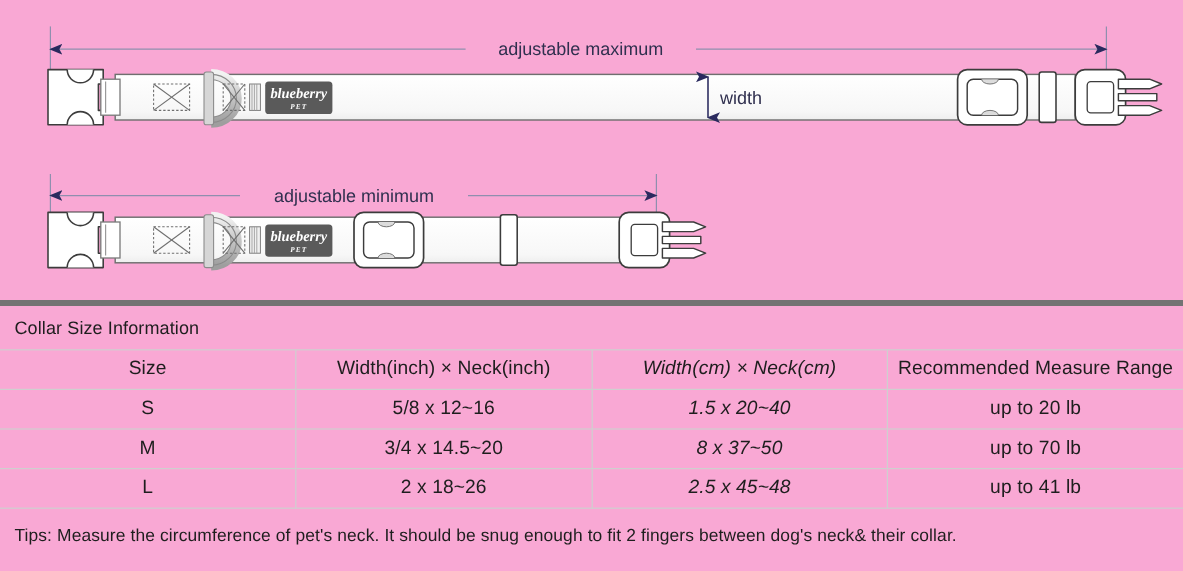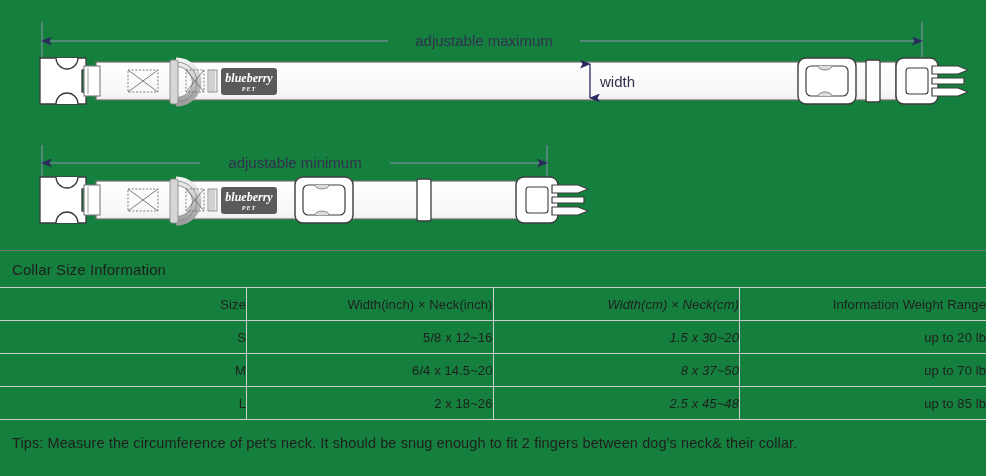--- a/index.html
+++ b/index.html
@@ -8,21 +8,21 @@
     background: #ffffff;
   }
   body {
     font-family: "Liberation Sans", sans-serif;
     -webkit-font-smoothing: antialiased;
   }
   #page {
     position: relative;
     width: 986px;
     height: 476px;
-    background: #15803d;
+    background: #f9a8d4;
     overflow: hidden;
   }
 
   
   #diagrams {
     position: absolute;
     left: 0; top: 0;
     width: 986px;
     height: 250px;
   }
@@ -46,37 +46,37 @@
   }
 
   
   #size-table-wrap {
     position: absolute;
     left: 0;
     top: 250px;
     width: 986px;
     height: 226px;
     box-sizing: border-box;
-    border-top: 1px solid #737373;
+    border-top: 5px solid #737373;
   }
   table.size-table {
     width: 986px;
     border-collapse: collapse;
     table-layout: fixed;
     font-size: 14.5px;
     color: #1e1e1e;
   }
   table.size-table td {
     border: 1px solid #cfcfcf;
     padding: 0;
     height: 32px;
     vertical-align: middle;
-    text-align: right;
+    text-align: center;
     font-family: "Liberation Sans", sans-serif;
-    font-size: 13px;
+    font-size: 16px;
     letter-spacing: 0.1px;
   }
   table.size-table tr.title-row td {
     border-left: none;
     border-right: none;
     border-top: none;
     text-align: left;
     padding-left: 12px;
     height: 36px;
     font-size: 15px;
@@ -278,40 +278,40 @@
     <table class="size-table">
       <tbody>
         <tr class="title-row">
           <td colspan="4">Collar Size Information</td>
         </tr>
 
         <tr class="header-row">
           <td class="col-size">Size</td>
           <td class="col-inch">Width(inch)  ×  Neck(inch)</td>
           <td class="col-cm">Width(cm)  ×  Neck(cm)</td>
-          <td class="col-weight">Information Weight Range</td>
+          <td class="col-weight">Recommended Measure Range</td>
         </tr>
 
         <tr>
           <td class="col-size">S</td>
           <td class="col-inch">5/8 x 12~16</td>
-          <td class="col-cm">1.5 x 30~20</td>
+          <td class="col-cm">1.5 x 20~40</td>
           <td class="col-weight">up to 20 lb</td>
         </tr>
         <tr>
           <td class="col-size">M</td>
-          <td class="col-inch">6/4 x 14.5~20</td>
+          <td class="col-inch">3/4 x 14.5~20</td>
           <td class="col-cm">8 x 37~50</td>
           <td class="col-weight">up to 70 lb</td>
         </tr>
         <tr>
           <td class="col-size">L</td>
           <td class="col-inch">2 x 18~26</td>
           <td class="col-cm">2.5 x 45~48</td>
-          <td class="col-weight">up to 85 lb</td>
+          <td class="col-weight">up to 41 lb</td>
         </tr>
 
         <tr class="tips-row">
           <td colspan="4">Tips: Measure the circumference of pet's neck. It should be snug enough to fit 2 fingers between dog's neck&amp; their collar.</td>
         </tr>
       </tbody>
     </table>
   </div>
 
 </div>

